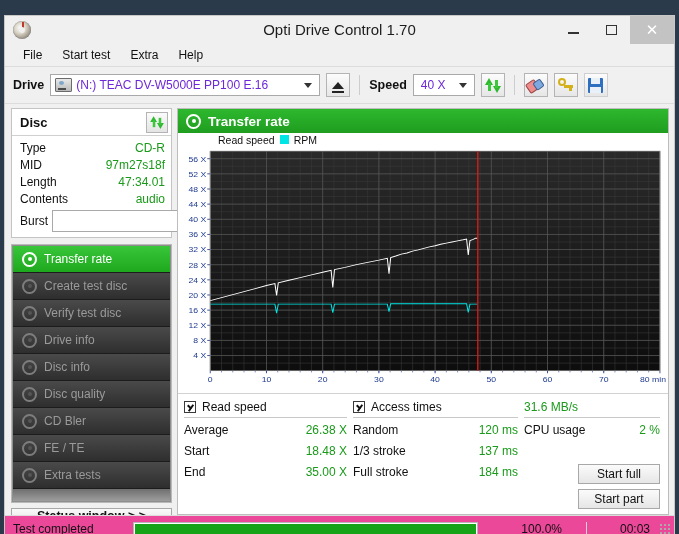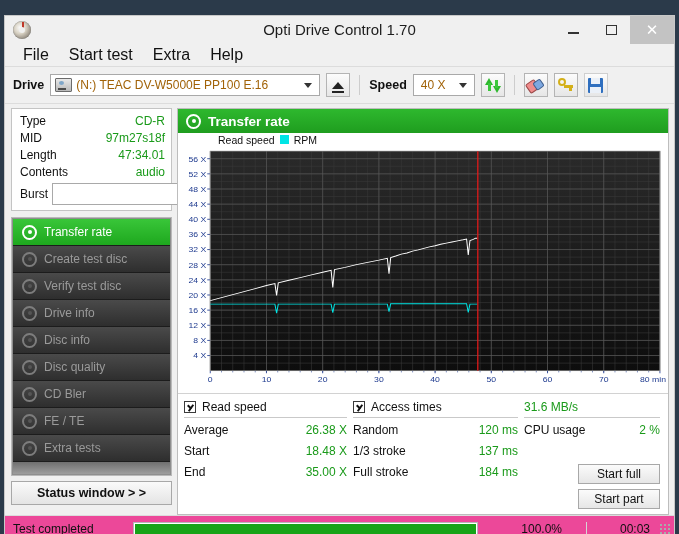--- a/index.html
+++ b/index.html
@@ -31,32 +31,32 @@
     font-size:15px;color:#1d1d1d;line-height:28px;pointer-events:none;
   }
   .wbtns{margin-left:auto;display:flex;height:28px;}
   .wbtn{width:38px;height:28px;display:flex;align-items:center;justify-content:center;color:#333;font-size:13px;}
   .wbtn.close{background:#c3c3c3;color:#fff;width:44px;font-size:15px;}
   .glyph-min{display:block;width:11px;height:2px;background:#333;margin-top:6px;}
   .glyph-max{display:block;width:11px;height:10px;border:1.6px solid #333;box-sizing:border-box;}
   
   .menubar{
     height:22px;display:flex;align-items:center;gap:2px;padding-left:9px;
-    font-size:16px;color:#111;background:#f0f0f0;flex:0 0 auto;
+    font-size:12px;color:#111;background:#f0f0f0;flex:0 0 auto;
   }
   .menubar span{padding:3px 9px;}
   
   .drivebar{
     height:36px;border-top:1px solid #dcdcdc;border-bottom:1px solid #dcdcdc;
     background:#f0f0f0;display:flex;align-items:center;padding:0 8px;gap:6px;flex:0 0 auto;
   }
   .lbl{font-size:12.5px;font-weight:bold;color:#111;}
   .combo{
     height:22px;background:#fff;border:1px solid #a9a9a9;display:flex;align-items:center;
-    font-size:12px;color:#a16207;padding:0 2px 0 4px;box-sizing:border-box;
+    font-size:12px;color:#6d28d9;padding:0 2px 0 4px;box-sizing:border-box;
   }
   .combo.drive{width:270px;}
   .combo.speed{width:62px;justify-content:space-between;padding-left:7px;}
   .combo .cv{flex:1;white-space:nowrap;overflow:hidden;}
   .caret{width:0;height:0;border-left:4px solid transparent;border-right:4px solid transparent;border-top:5px solid #333;margin:0 5px;}
   .drvicon{
     width:15px;height:12px;margin-right:4px;position:relative;flex:0 0 auto;
     background:linear-gradient(#e9e9e9,#b9b9b9);border:1px solid #6b6b6b;border-radius:1px;
   }
   .drvicon:after{content:"";position:absolute;left:2px;bottom:1px;width:8px;height:2px;background:#4a4a4a;}
@@ -234,20 +234,31 @@
           <em></em>
         </span>
     </div>
   </div>
 
   <div class="body">
 
     <div class="sidebar">
 
       <div class="panel">
+        <div class="disc-head">
+          <span class="t">Disc</span>
+          <div class="cdbtn">
+            <span class="icon-refresh" style="transform:scale(.85)">
+                <i class="a"></i>
+                <i class="b"></i>
+                <u></u>
+                <s></s>
+              </span>
+          </div>
+        </div>
         <div class="disc-rows">
           <div class="drow">
             <span class="k">Type</span>
             <span class="v">CD-R</span>
           </div>
           <div class="drow">
             <span class="k">MID</span>
             <span class="v">97m27s18f</span>
           </div>
           <div class="drow">

